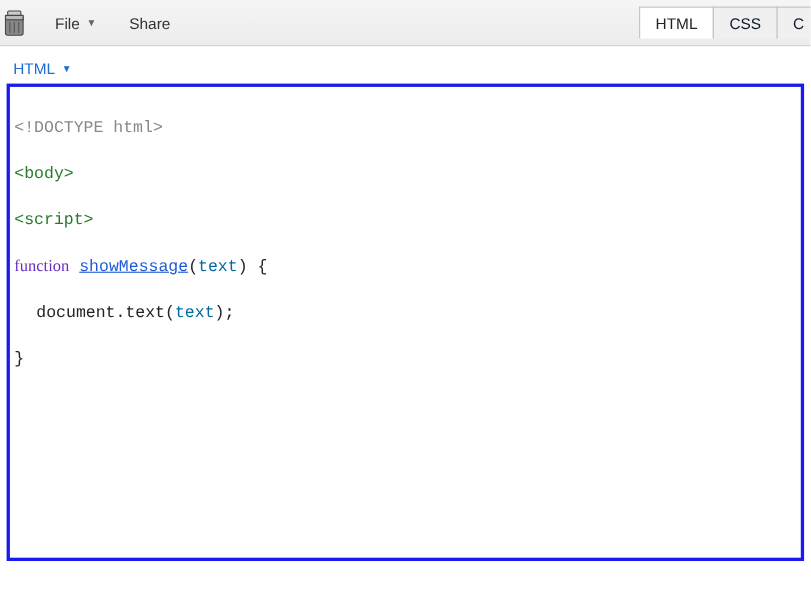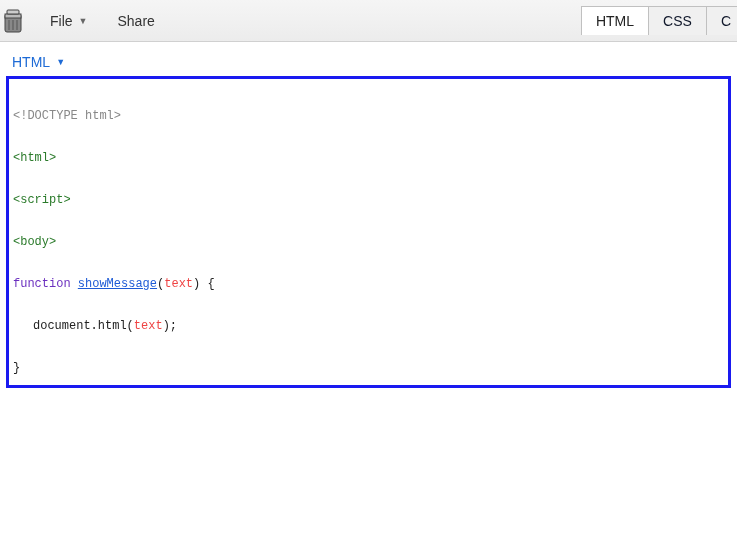--- a/index.html
+++ b/index.html
@@ -69,33 +69,33 @@
     align-items: center;
     gap: 6px;
     cursor: pointer;
   }
   .editor-label .caret { color: #1e6bd6; }
   .code-box {
     margin: 0 6px;
     border: 3px solid #1a1af0;
     padding: 6px 4px;
     font-family: Consolas, "Courier New", monospace;
-    font-size: 12px;
+    font-size: 15px;
     line-height: 21px;
     white-space: pre;
     overflow: hidden;
-    height: 312px;
+    height: 434px;
   }
   .line { display: block; }
   
   .t-tag { color: #2a7a2a; }
   .t-doctype { color: #888; }
-  .t-kw { color: #6b2fbf; }
+  .t-kw { color: #6b2fbf; font-family: Liberation Serif, serif; }
   .t-fn { color: #1e5bd6; text-decoration: underline; }
-  .t-var { color: #ef4444; }
+  .t-var { color: #0369a1; }
   .t-punc { color: #222; }
   .t-plain { color: #222; }
   .indent1 { padding-left: 20px; }
 </style>
 </head>
 <body>
 
 <div class="toolbar">
   <div class="logo">
     <svg width="22" height="26" viewBox="0 0 22 26">
@@ -124,25 +124,24 @@
 
 <div class="editor-label-row">
   <span class="editor-label">
     <span>HTML</span>
     <span class="caret">▼</span>
   </span>
 </div>
 
 <div class="code-box">
 <span class="line"><span class="t-doctype">&lt;!DOCTYPE html&gt;</span></span>
-<span class="line"><span class="t-tag">&lt;html&gt;</span></span>
+<span class="line"><span class="t-tag">&lt;body&gt;</span></span>
 <span class="line"><span class="t-tag">&lt;script&gt;</span></span>
-<span class="line"><span class="t-tag">&lt;body&gt;</span></span>
 <span class="line"><span class="t-kw">function</span> <span class="t-fn">showMessage</span><span class="t-punc">(</span><span class="t-var">text</span><span class="t-punc">) {</span></span>
-<span class="line indent1"><span class="t-plain">document.html(</span><span class="t-var">text</span><span class="t-plain">);</span></span>
+<span class="line indent1"><span class="t-plain">document.text(</span><span class="t-var">text</span><span class="t-plain">);</span></span>
 <span class="line"><span class="t-punc">}</span></span>
 <span class="line"> </span>
 
 
 
 
 
 
 
 

